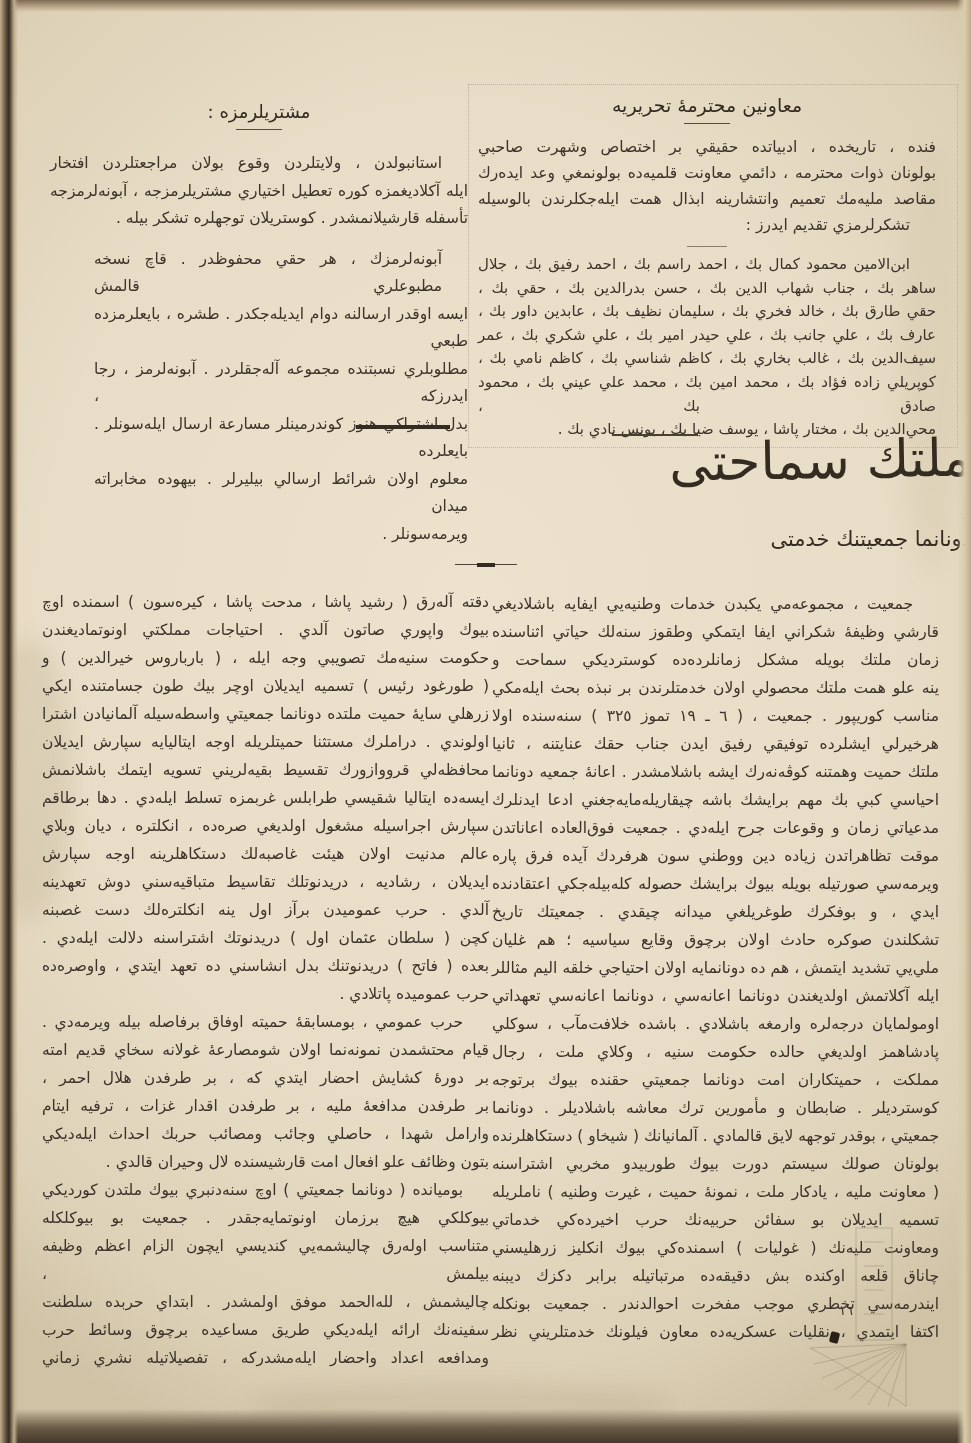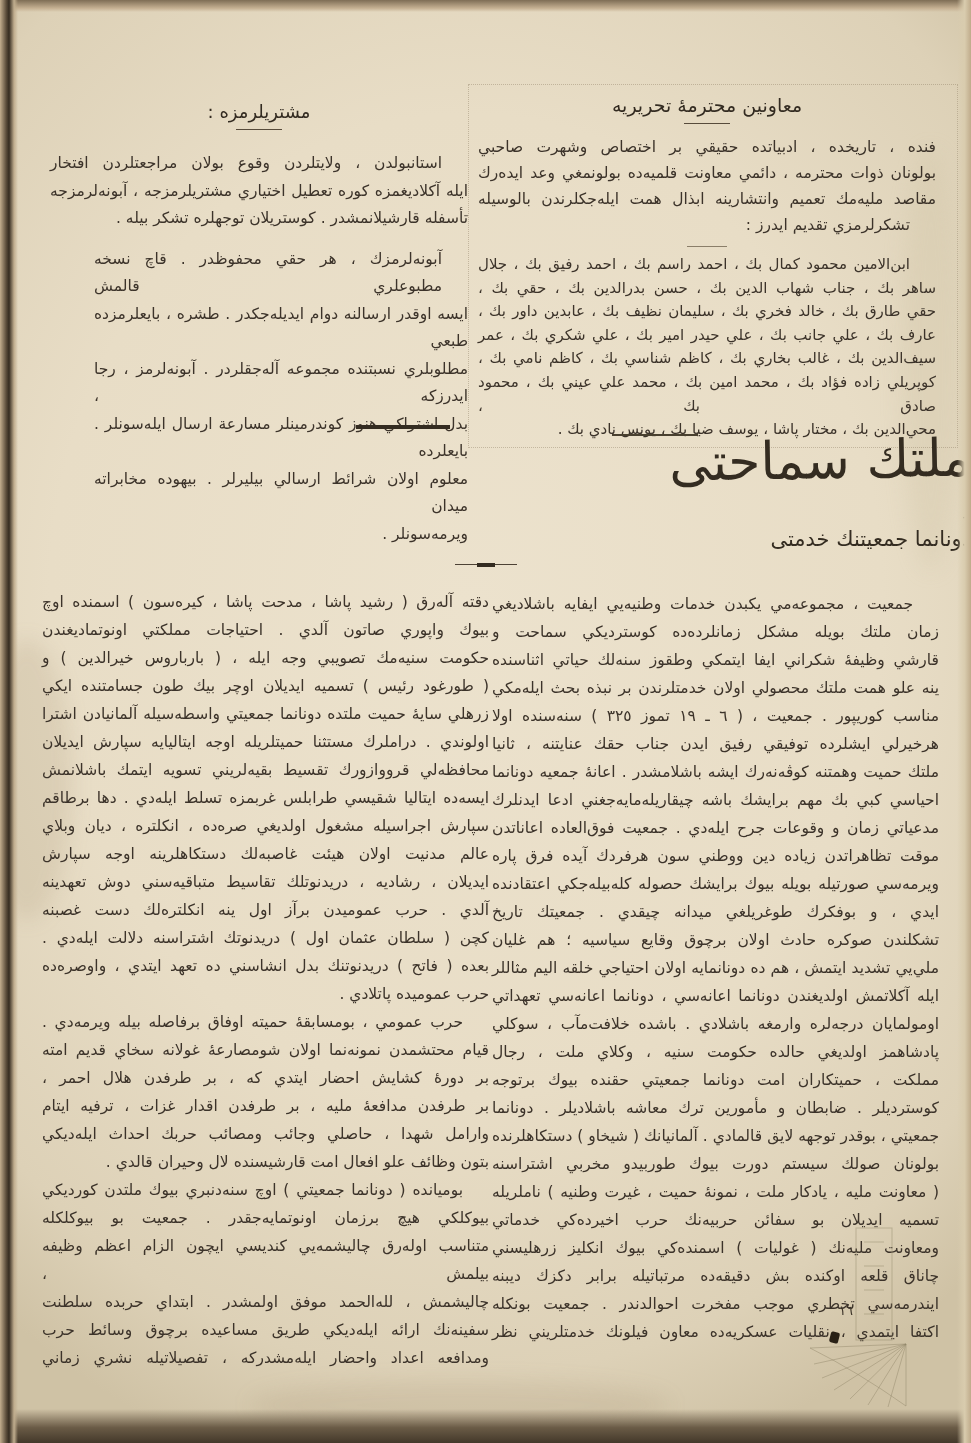--- a/index.html
+++ b/index.html
@@ -124,22 +124,22 @@
     <div class="subtitle">دونانما جمعيتنك خدمتى</div>
     <div class="title-divider">
       <span class="thin"></span>
         <span class="thick"></span>
         <span class="thin"></span>
     </div>
   </section>
 
   <section class="bcol bcol-right">
       <div class="line indent">جمعيت ، مجموعه‌مي يكبدن خدمات وطنيه‌يي ايفايه باشلاديغي</div>
+      <div class="line">قارشي وظيفهٔ شكراني ايفا ايتمكي وطقوز سنه‌لك حياتي اثناسنده</div>
       <div class="line">زمان ملتك بويله مشكل زمانلرده‌ده كوسترديكي سماحت و</div>
-      <div class="line">قارشي وظيفهٔ شكراني ايفا ايتمكي وطقوز سنه‌لك حياتي اثناسنده</div>
       <div class="line">ينه علو همت ملتك محصولي اولان خدمتلرندن بر نبذه بحث ايله‌مكي</div>
       <div class="line">مناسب كوريپور . جمعيت ، ( ٦ ـ ١٩ تموز ٣٢٥ ) سنه‌سنده اولا</div>
       <div class="line">هرخيرلي ايشلرده توفيقي رفيق ايدن جناب حقك عنايتنه ، ثانيا</div>
       <div class="line">ملتك حميت وهمتنه كوڤه‌نه‌رك ايشه باشلامشدر . اعانهٔ جمعيه دونانما</div>
       <div class="line">احياسي كبي بك مهم برايشك باشه چيقاريله‌مايه‌جغني ادعا ايدنلرك</div>
       <div class="line">مدعياتي زمان و وقوعات جرح ايله‌دي . جمعيت فوق‌العاده اعاناتدن</div>
       <div class="line">موقت تظاهراتدن زياده دين ووطني سون هرفردك آيده فرق پاره</div>
       <div class="line">ويرمه‌سي صورتيله بويله بيوك برايشك حصوله كله‌بيله‌جكي اعتقادنده</div>
       <div class="line">ايدي ، و بوفكرك طوغريلغي ميدانه چيقدي . جمعيتك تاريخ</div>
       <div class="line">تشكلندن صوكره حادث اولان برچوق وقايع سياسيه ؛ هم غليان</div>

